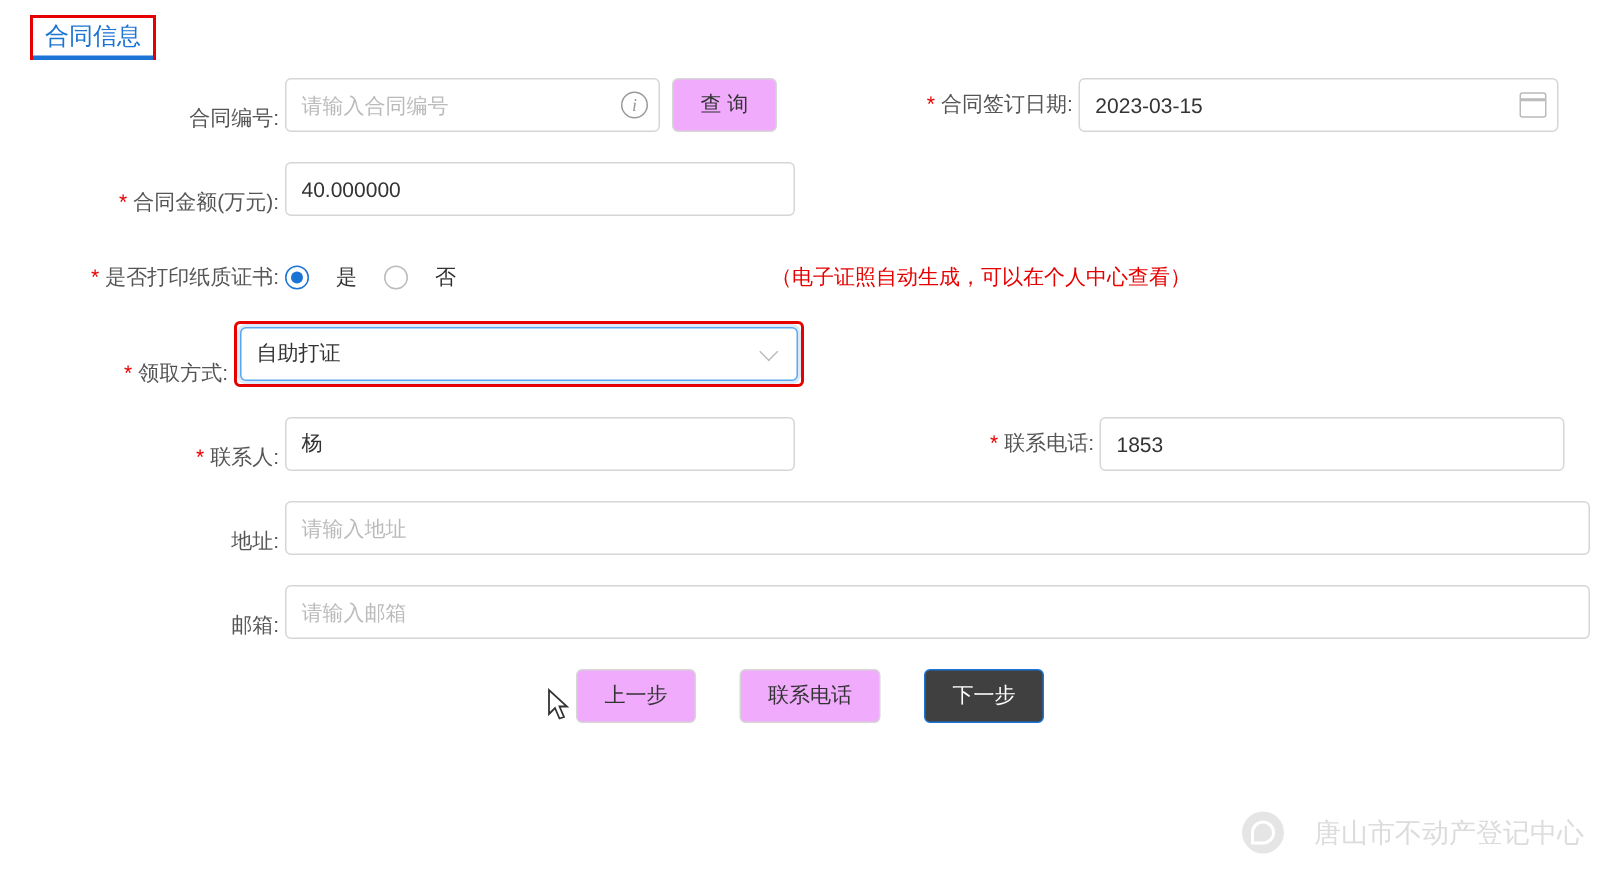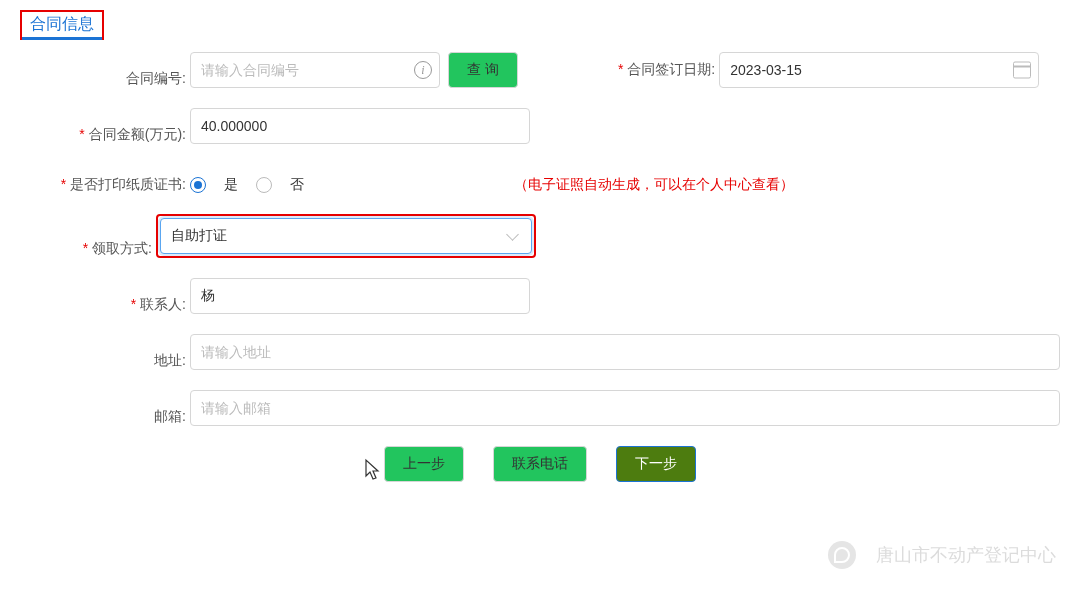--- a/index.html
+++ b/index.html
@@ -50,29 +50,29 @@
       padding: 0 10px;
       font-size: 14px;
       color: #333;
       background: #fff;
       outline: none;
     }
     .input::placeholder, .select .placeholder { color: #bbb; }
     .btn {
       height: 36px;
       border: 1px solid #d6d6d6;
-      background: #22c55e;
+      background: #f0abfc;
       padding: 0 18px;
       border-radius: 4px;
       cursor: pointer;
       font-size: 14px;
       color: #333;
     }
     .btn-primary {
-      background: #4d7c0f;
+      background: #404040;
       color: #fff;
       border-color: #1b73d4;
     }
     .contract-no-wrap { display: flex; gap: 8px; }
     .contract-input-box {
       position: relative;
       width: 250px;
     }
     .contract-input-box input { width: 100%; padding-right: 34px; }
     .info-icon {
@@ -228,20 +228,24 @@
         <span>自助打证</span>
         <span class="chevron"></span>
       </div>
     </div>
   </div>
 
   <div class="form-row">
     <span class="label"><span class="req">*</span><span>联系人:</span></span>
     <input class="input" style="width: 340px;" value="杨">
 
+    <div class="second-col" style="margin-left:130px;">
+      <span class="label" style="width:auto;"><span class="req">*</span><span>联系电话:</span></span>
+      <input class="input" style="width: 310px;" value="1853">
+    </div>
   </div>
 
   <div class="form-row">
     <span class="label">地址:</span>
     <input class="input wide-input" placeholder="请输入地址" style="">
   </div>
 
   <div class="form-row">
     <span class="label">邮箱:</span>
     <input class="input wide-input" placeholder="请输入邮箱" style="">

